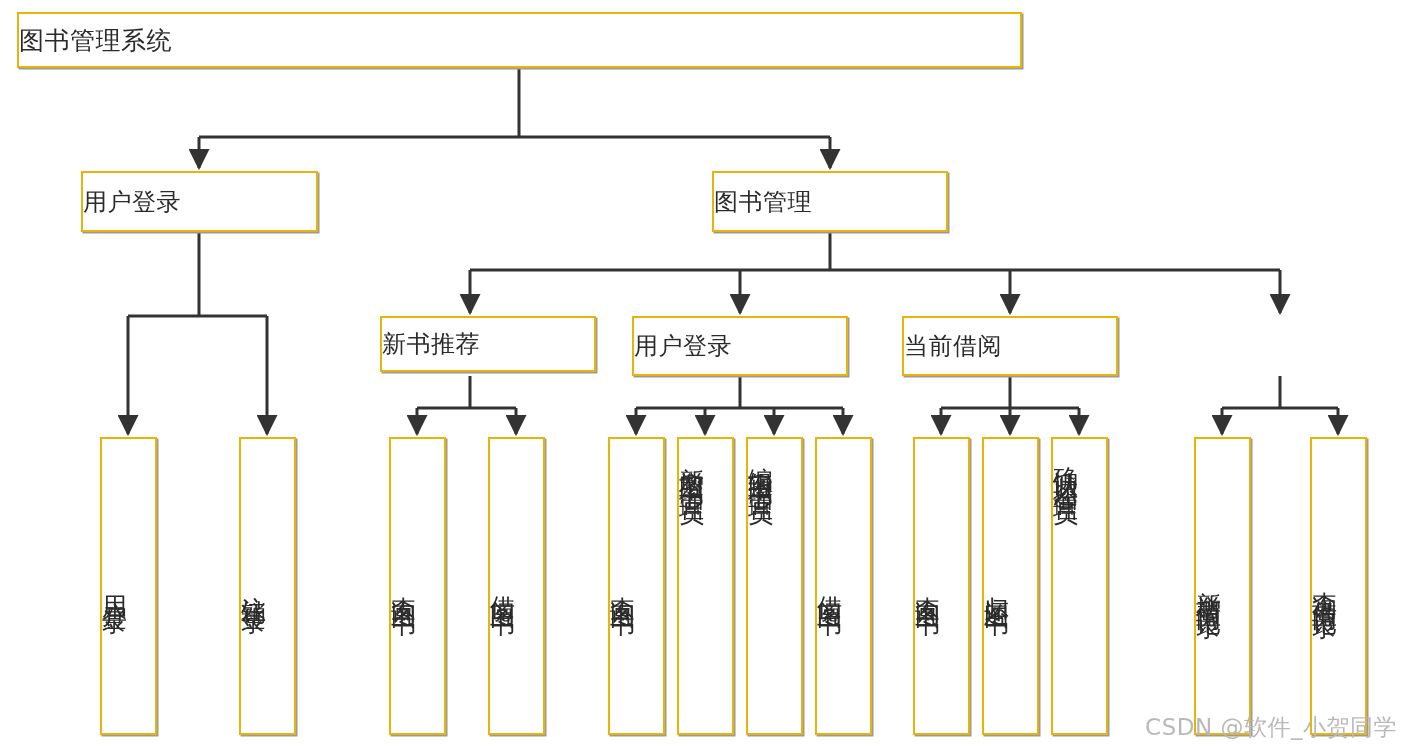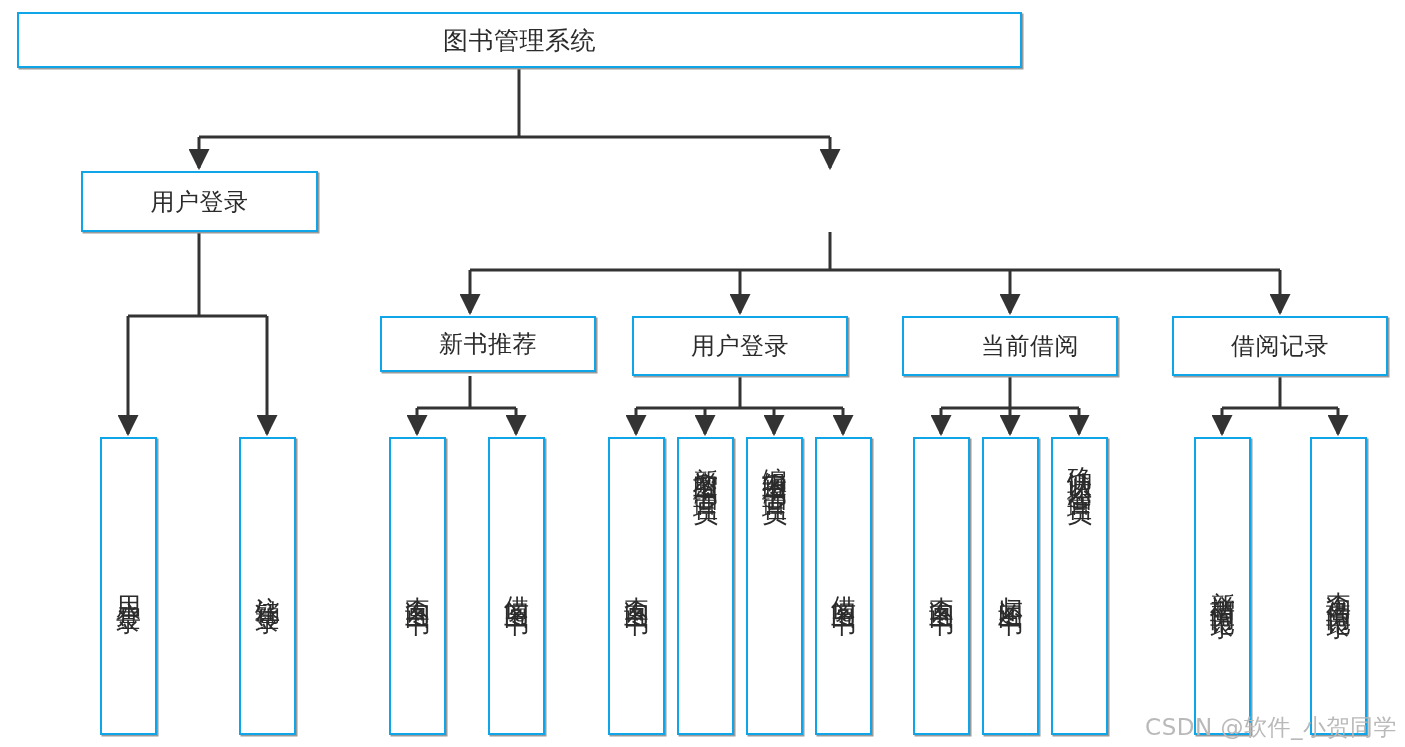--- a/index.html
+++ b/index.html
@@ -24,25 +24,24 @@
     position: absolute;
     left: 0;
     top: 0;
     width: 1405px;
     height: 747px;
   }
   .node {
     position: absolute;
     box-sizing: border-box;
     background: #ffffff;
-    border: 2px solid #0ea5e9;
+    border: 2px solid #eab308;
     box-shadow: 1.5px 1.5px 0 0 #9a9a9a;
     display: flex;
     align-items: center;
-    justify-content: center;
     color: #2b2b2b;
     z-index: 2;
   }
   .node .label {
     display: block;
     text-align: center;
     line-height: 1.0;
     letter-spacing: 0.5px;
   }
   
@@ -140,32 +139,32 @@
     </g>
   </svg>
 
   <div class="node h root" style="left:17px; top:12px; width:1005px; height:56px;">
     <span class="label">图书管理系统</span>
   </div>
 
   <div class="node h" style="left:81px; top:171px; width:237px; height:61px;">
     <span class="label">用户登录</span>
   </div>
+  <div class="node h" style="left:712px; top:171px; width:236px; height:61px;">
+    <span class="label">图书管理</span>
+  </div>
 
   <div class="node h" style="left:380px; top:316px; width:216px; height:56px;">
     <span class="label">新书推荐</span>
   </div>
   <div class="node h" style="left:632px; top:316px; width:216px; height:60px;">
     <span class="label">用户登录</span>
   </div>
-  <div class="node h" style="left:902px; top:316px; width:216px; height:60px;padding-left:40px;">
+  <div class="node h" style="left:902px; top:316px; width:216px; height:60px;">
     <span class="label">当前借阅</span>
-  </div>
-  <div class="node h" style="left:1172px; top:316px; width:216px; height:60px;">
-    <span class="label">借阅记录</span>
   </div>
 
   <div class="node v mid" style="left:100px; top:437px; width:57px; height:298px;">
     <span class="label">用户登录</span>
   </div>
   <div class="node v mid" style="left:239px; top:437px; width:57px; height:298px;">
     <span class="label">注销登录</span>
   </div>
 
   <div class="node v mid" style="left:389px; top:437px; width:57px; height:298px;">

